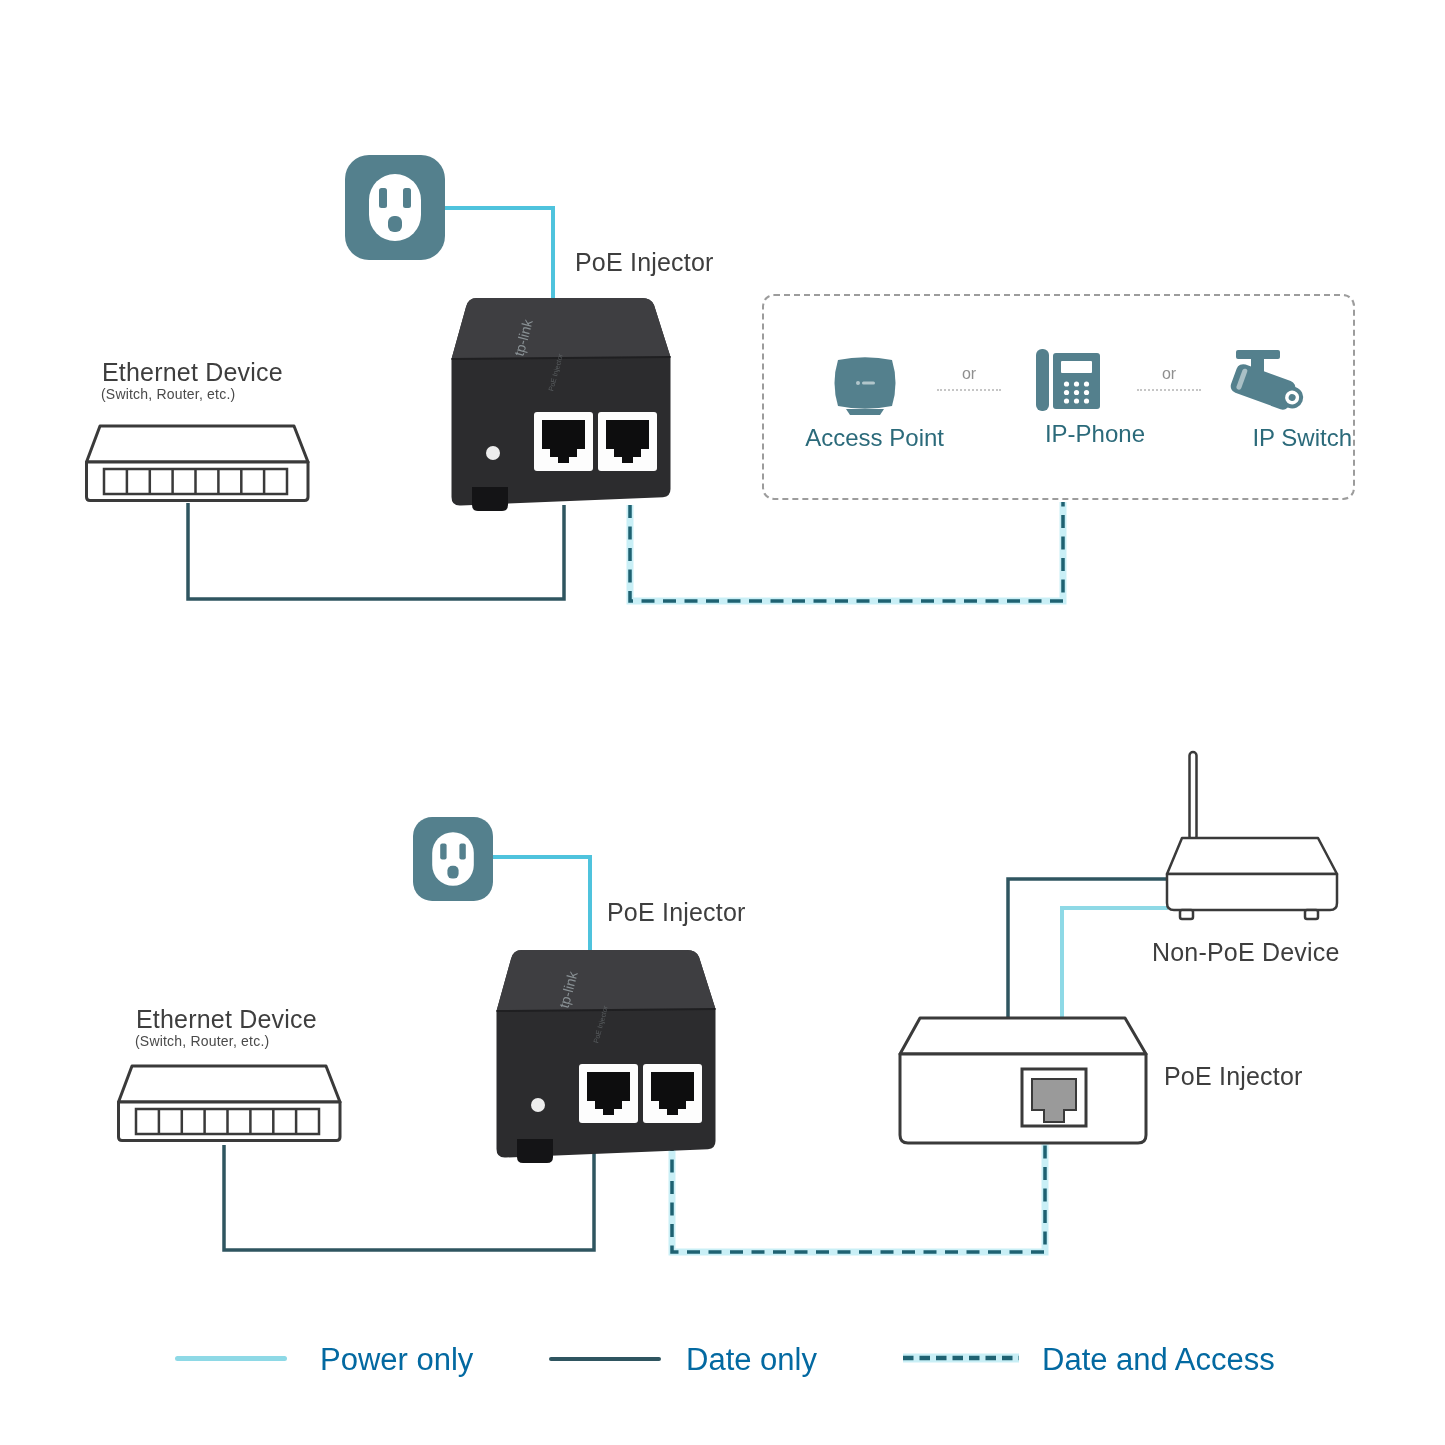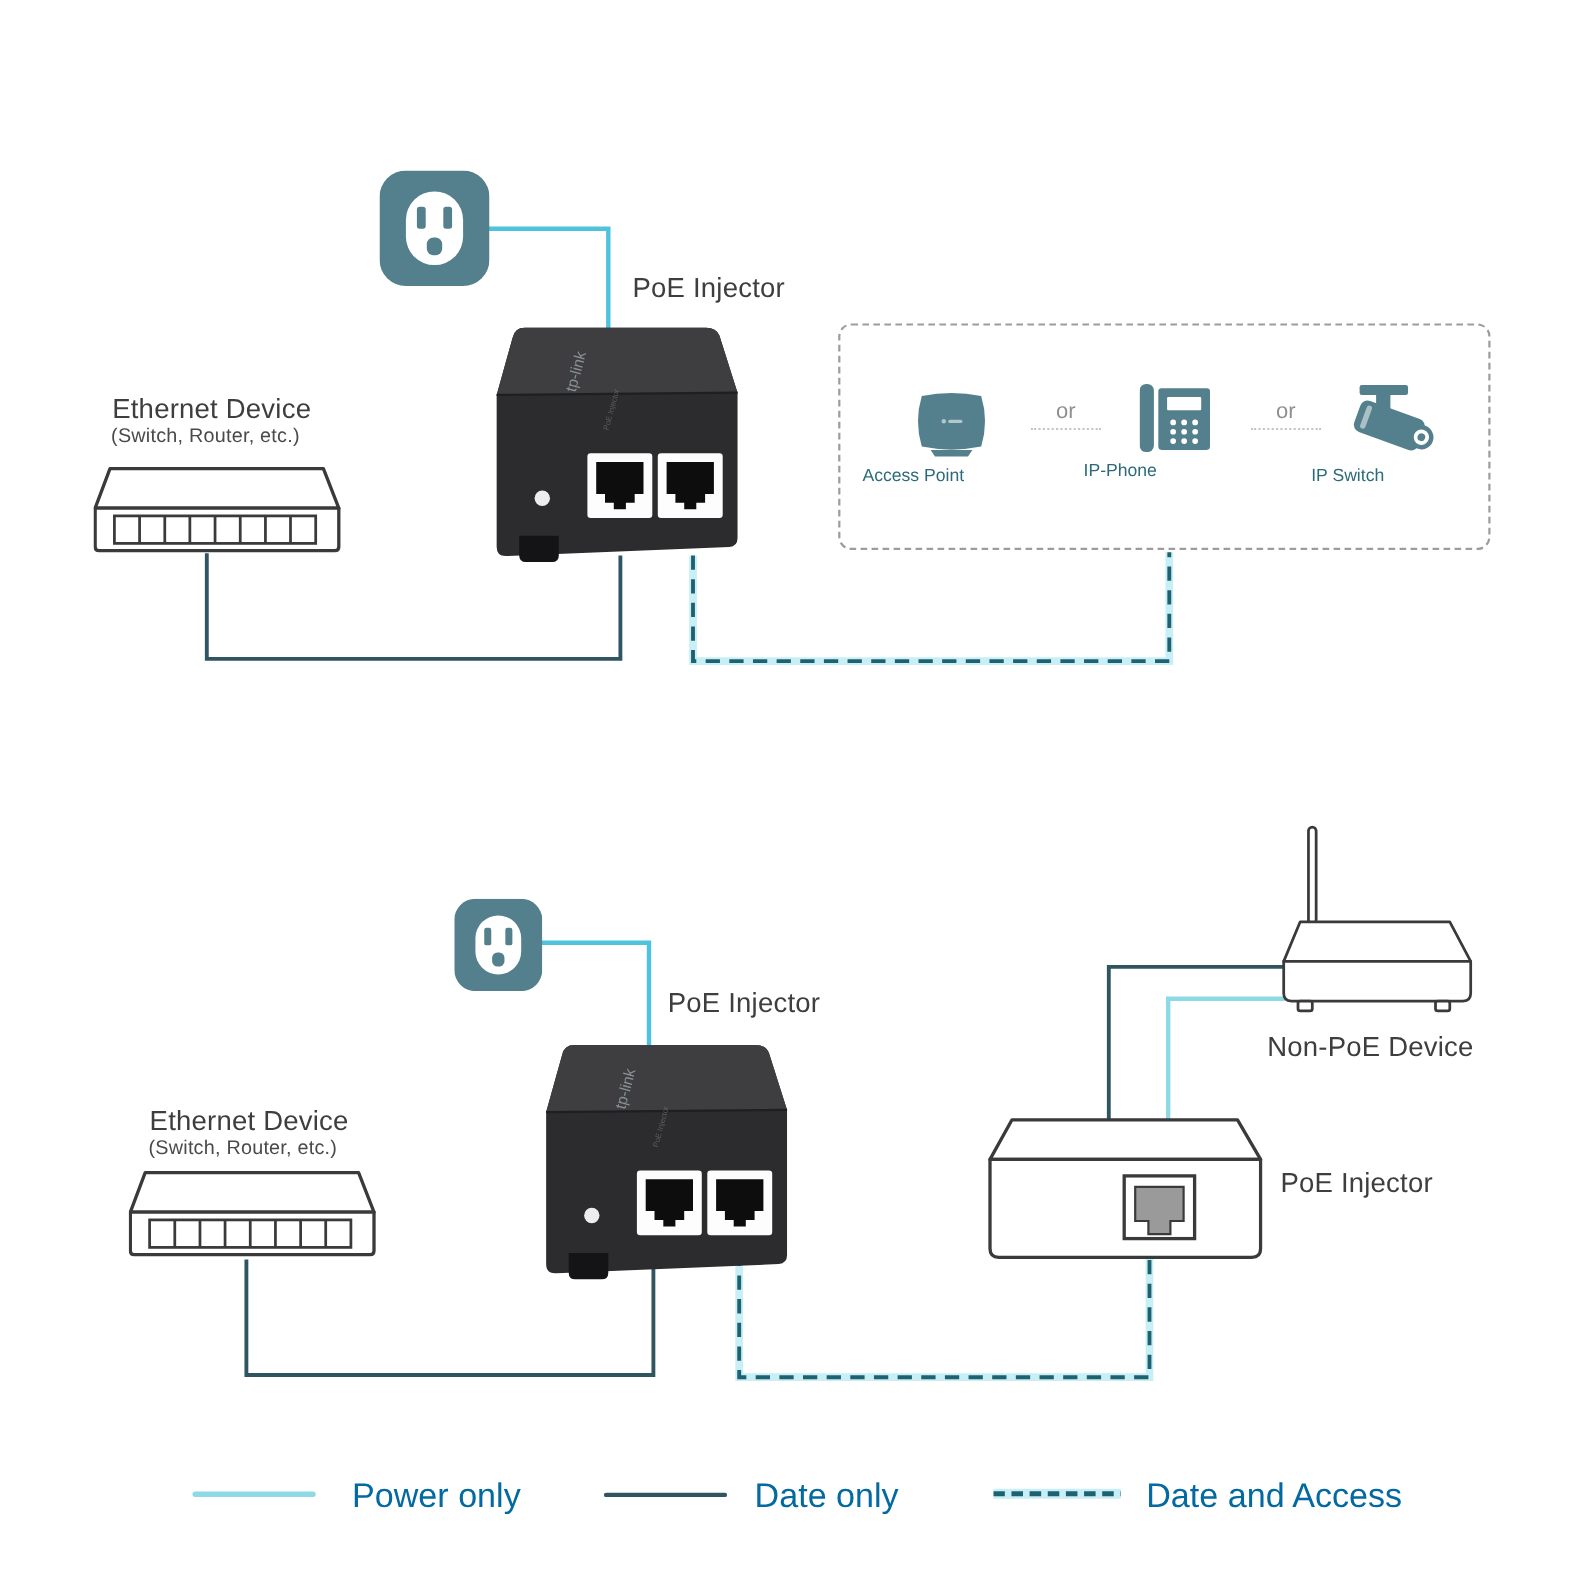--- a/index.html
+++ b/index.html
@@ -17,25 +17,25 @@
     --text_gray:#8F8F8F;
     --box_border:#9C9C9C;
     --port_inner_gray:#9A9A9A;
   }
   html,body{margin:0;padding:0;background:#ffffff;}
   body{font-family:"Liberation Sans","DejaVu Sans",sans-serif;}
   .canvas{position:relative;width:1422px;height:1445px;background:#fff;overflow:hidden;}
   .abs{position:absolute;}
   .lbl{color:var(--text_dark);white-space:nowrap;}
   .lbl-section{font-size:25px;letter-spacing:.2px;}
-  .lbl-sub{font-size:18px;color:#4A4A4A;letter-spacing:.2px;}
-  .lbl-teal{color:var(--teal_label);font-size:16px;text-align:left;}
+  .lbl-sub{font-size:14px;color:#4A4A4A;letter-spacing:.2px;}
+  .lbl-teal{color:var(--teal_label);font-size:24px;text-align:right;}
   .lbl-legend{font-size:31px;color:#0369a1;}
   .or-wrap{display:flex;flex-direction:column;align-items:center;width:64px;}
-  .or-text{font-size:20px;color:var(--text_gray);line-height:20px;}
+  .or-text{font-size:16px;color:var(--text_gray);line-height:20px;}
   .or-dots{width:64px;border-top:2px dotted #C6C6C6;margin-top:5px;}
   .dashed-box{border:2px dashed var(--box_border);border-radius:12px;box-sizing:border-box;}
   .legend-line{height:5px;border-radius:3px;}
   svg{display:block;}
 </style>
 </head>
 <body>
 
 <div class="canvas">
 

